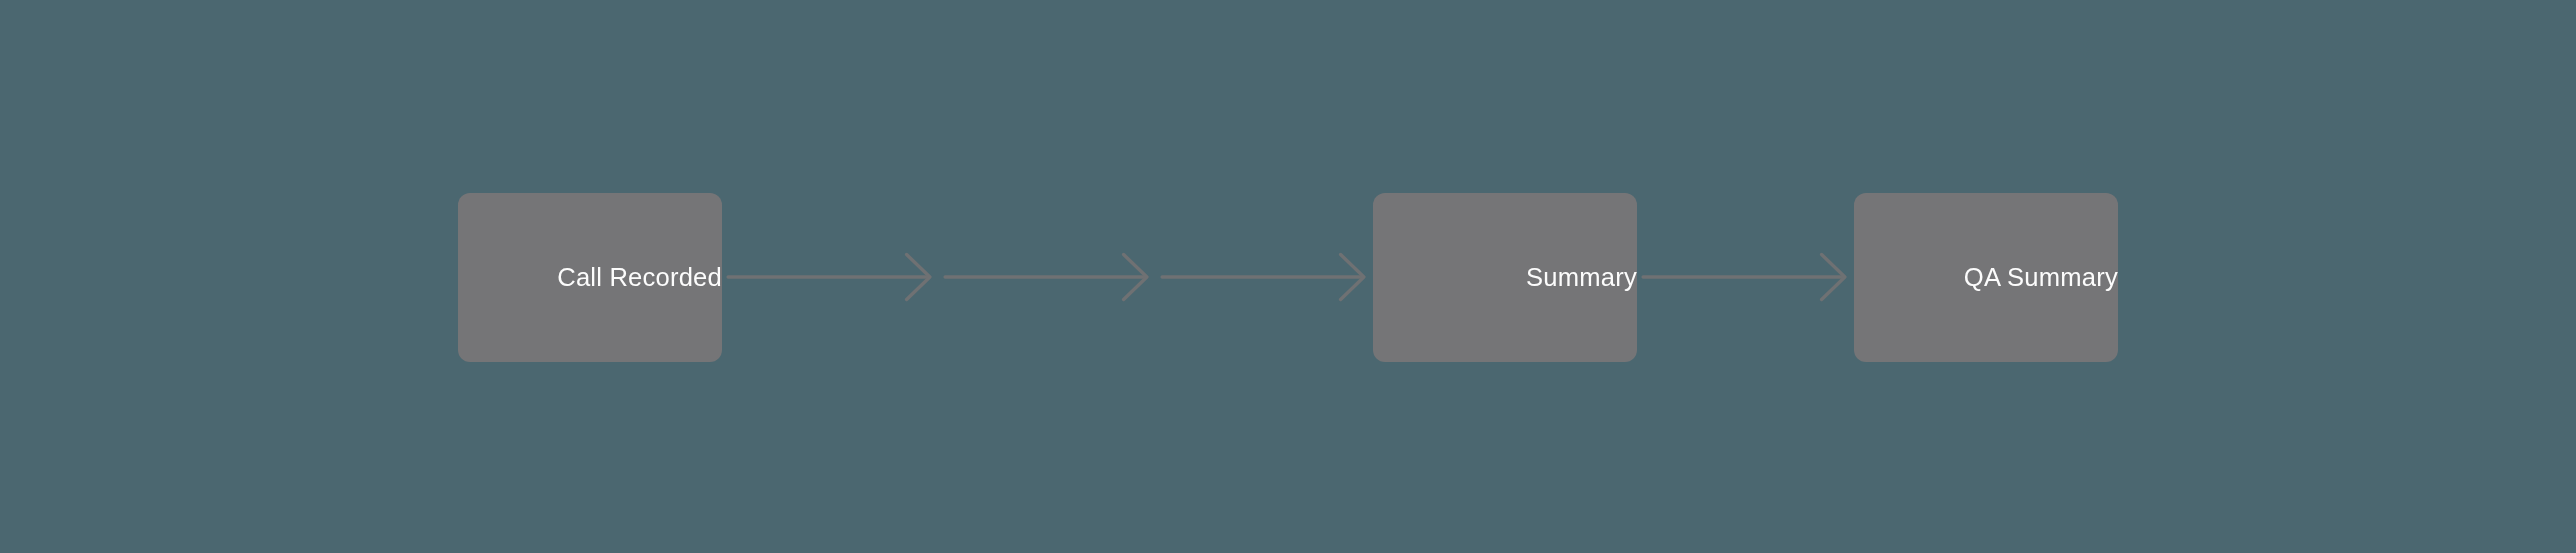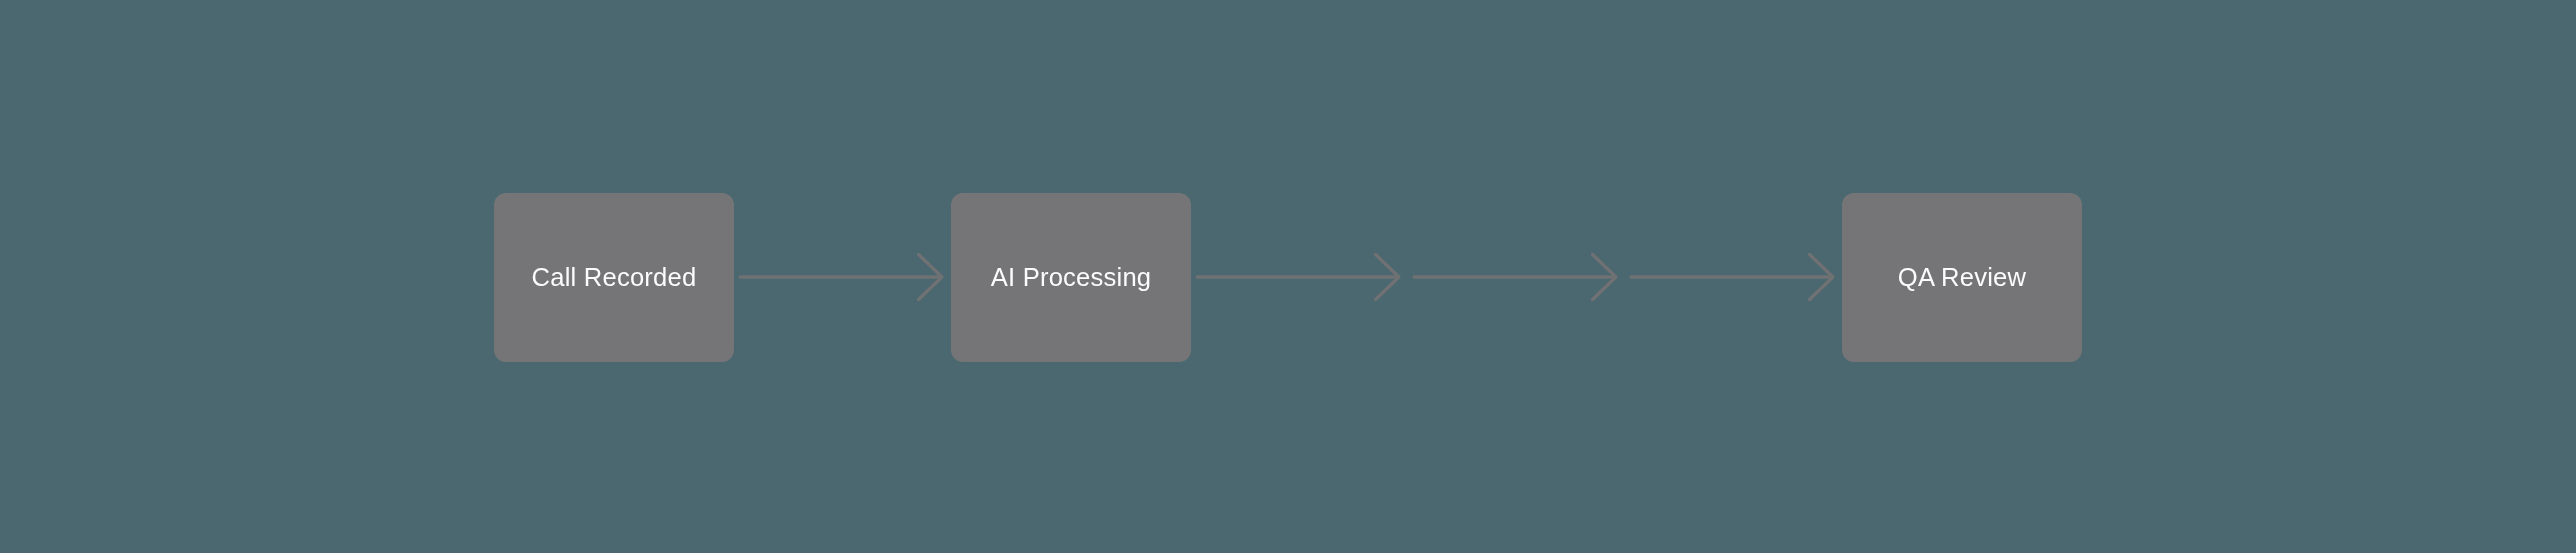--- a/index.html
+++ b/index.html
@@ -14,28 +14,28 @@
     overflow: hidden;
   }
   .flow {
     display: flex;
     align-items: center;
     justify-content: center;
     width: 100%;
     height: 100%;
   }
   .node {
-    width: 240px;
+    width: 264px;
     height: 169px;
     flex: 0 0 auto;
     background: var(--node-fill, #757577);
     border-radius: 12px;
     display: flex;
     align-items: center;
-    justify-content: center;
+    justify-content: flex-end;
     cursor: pointer;
   }
   .node .label {
     color: var(--node-text, #fcfcfc);
     font-size: 25.6px;
     font-weight: 500;
     letter-spacing: 0.2px;
     white-space: nowrap;
   }
   .connector {
@@ -53,39 +53,39 @@
 
   <div class="node">
     <span class="label">Call Recorded</span>
   </div>
 
   <svg class="connector" viewBox="0 0 289 80" xmlns="http://www.w3.org/2000/svg">
     <line x1="8" y1="40" x2="274" y2="40" stroke="currentColor" stroke-width="4.5" stroke-linecap="round"></line>
     <polyline points="246,10 277,40 246,70" fill="none" stroke="currentColor" stroke-width="4.5" stroke-linecap="round" stroke-linejoin="round"></polyline>
   </svg>
 
-  <div class="node">
-    <span class="label">AI Processing</span>
-  </div>
-
-  <svg class="connector" viewBox="0 0 289 80" xmlns="http://www.w3.org/2000/svg">
-    <line x1="8" y1="40" x2="274" y2="40" stroke="currentColor" stroke-width="4.5" stroke-linecap="round"></line>
-    <polyline points="246,10 277,40 246,70" fill="none" stroke="currentColor" stroke-width="4.5" stroke-linecap="round" stroke-linejoin="round"></polyline>
-  </svg>
-
 
   <svg class="connector" viewBox="0 0 289 80" xmlns="http://www.w3.org/2000/svg">
     <line x1="8" y1="40" x2="274" y2="40" stroke="currentColor" stroke-width="4.5" stroke-linecap="round"></line>
     <polyline points="246,10 277,40 246,70" fill="none" stroke="currentColor" stroke-width="4.5" stroke-linecap="round" stroke-linejoin="round"></polyline>
   </svg>
 
 
   <svg class="connector" viewBox="0 0 289 80" xmlns="http://www.w3.org/2000/svg">
     <line x1="8" y1="40" x2="274" y2="40" stroke="currentColor" stroke-width="4.5" stroke-linecap="round"></line>
     <polyline points="246,10 277,40 246,70" fill="none" stroke="currentColor" stroke-width="4.5" stroke-linecap="round" stroke-linejoin="round"></polyline>
   </svg>
 
   <div class="node">
-    <span class="label">QA Review</span>
+    <span class="label">Summary</span>
+  </div>
+
+  <svg class="connector" viewBox="0 0 289 80" xmlns="http://www.w3.org/2000/svg">
+    <line x1="8" y1="40" x2="274" y2="40" stroke="currentColor" stroke-width="4.5" stroke-linecap="round"></line>
+    <polyline points="246,10 277,40 246,70" fill="none" stroke="currentColor" stroke-width="4.5" stroke-linecap="round" stroke-linejoin="round"></polyline>
+  </svg>
+
+  <div class="node">
+    <span class="label">QA Summary</span>
   </div>
 
 </div>
 
 
 </body></html>

